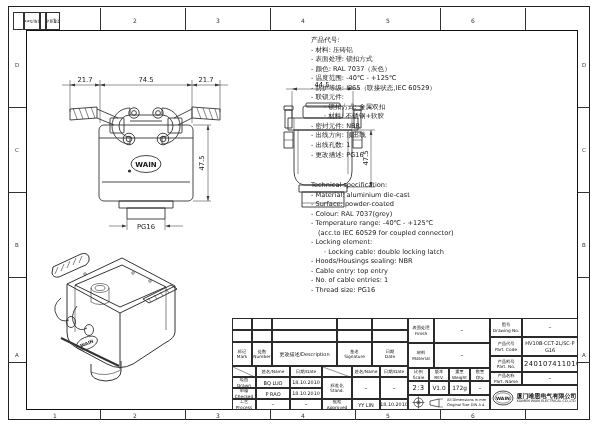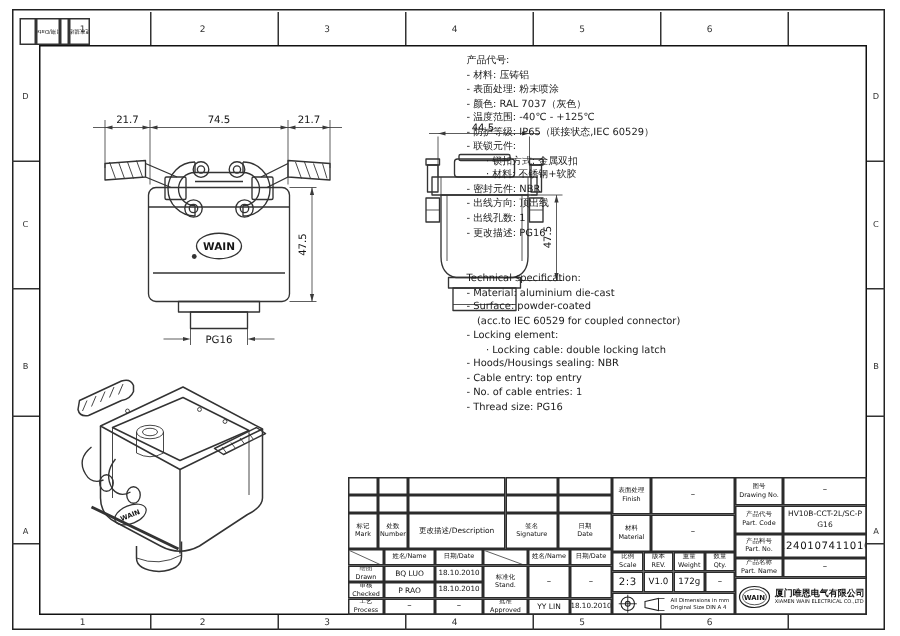--- a/index.html
+++ b/index.html
@@ -257,37 +257,39 @@
     </g>
     <g>
       <ellipse cx="62" cy="103" rx="11" ry="6" transform="rotate(-22 62 103)" stroke="#333" fill="none" stroke-width="0.8"></ellipse>
       <text x="62" y="105" text-anchor="middle" font-size="4.5" font-weight="bold" transform="rotate(-22 62 104)">WAIN</text>
     </g>
   </svg>
 
   <div class="specs" style="left:311px;top:36px;">
     <div class="ln">产品代号:</div>
     <div class="ln">- 材料: 压铸铝</div>
-    <div class="ln">- 表面处理: 粉末喷涂</div>
+    <div class="ln">- 表面处理: 锁扣方式</div>
     <div class="ln">- 颜色: RAL 7037（灰色）</div>
     <div class="ln">- 温度范围: -40℃ - +125℃</div>
     <div class="ln">- 防护等级: IP65（联接状态,IEC 60529）</div>
     <div class="ln">- 联锁元件:</div>
     <div class="ln ind1">· 锁扣方式: 金属双扣</div>
     <div class="ln ind1">· 材料: 不锈钢+软胶</div>
     <div class="ln">- 密封元件: NBR</div>
     <div class="ln">- 出线方向: 顶出线</div>
     <div class="ln">- 出线孔数: 1</div>
     <div class="ln">- 更改描述: PG16</div>
   </div>
 
   <div class="specs" style="left:311px;top:181px;">
     <div class="ln">Technical specification:</div>
     <div class="ln">- Material: aluminium die-cast</div>
     <div class="ln">- Surface: powder-coated</div>
+    <div class="ln">- Colour: RAL 7037(grey)</div>
+    <div class="ln">- Temperature range: -40℃ - +125℃</div>
     <div class="ln inda">(acc.to IEC 60529 for coupled connector)</div>
     <div class="ln">- Locking element:</div>
     <div class="ln ind1">· Locking cable: double locking latch</div>
     <div class="ln">- Hoods/Housings sealing: NBR</div>
     <div class="ln">- Cable entry: top entry</div>
     <div class="ln">- No. of cable entries: 1</div>
     <div class="ln">- Thread size: PG16</div>
   </div>
 
   <div class="cell" style="left:232px;top:318px;width:20px;height:12px;"></div>

